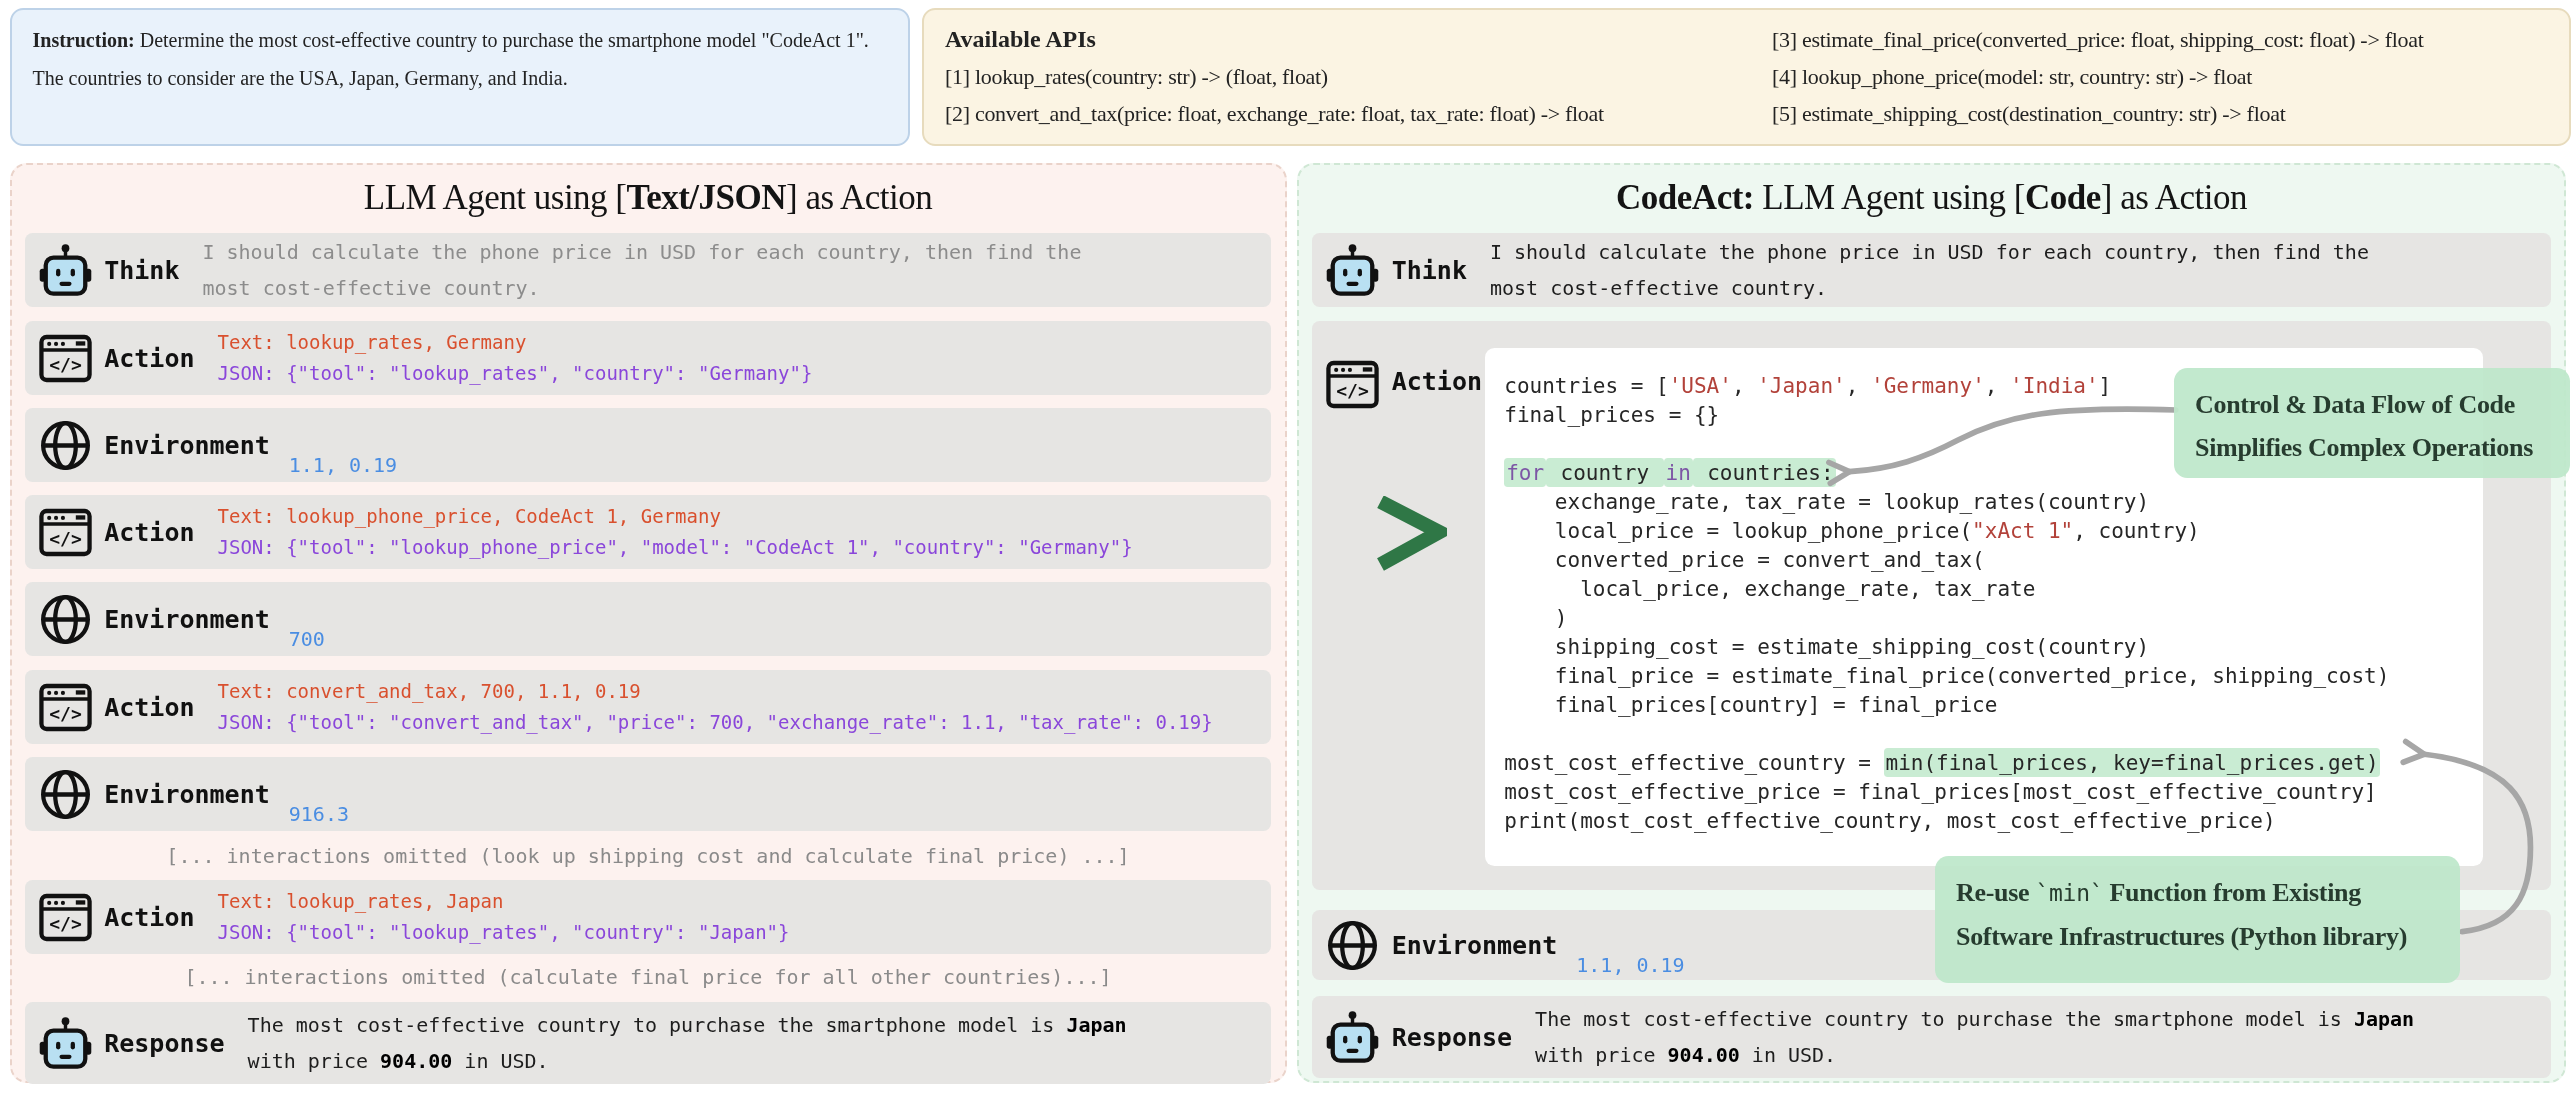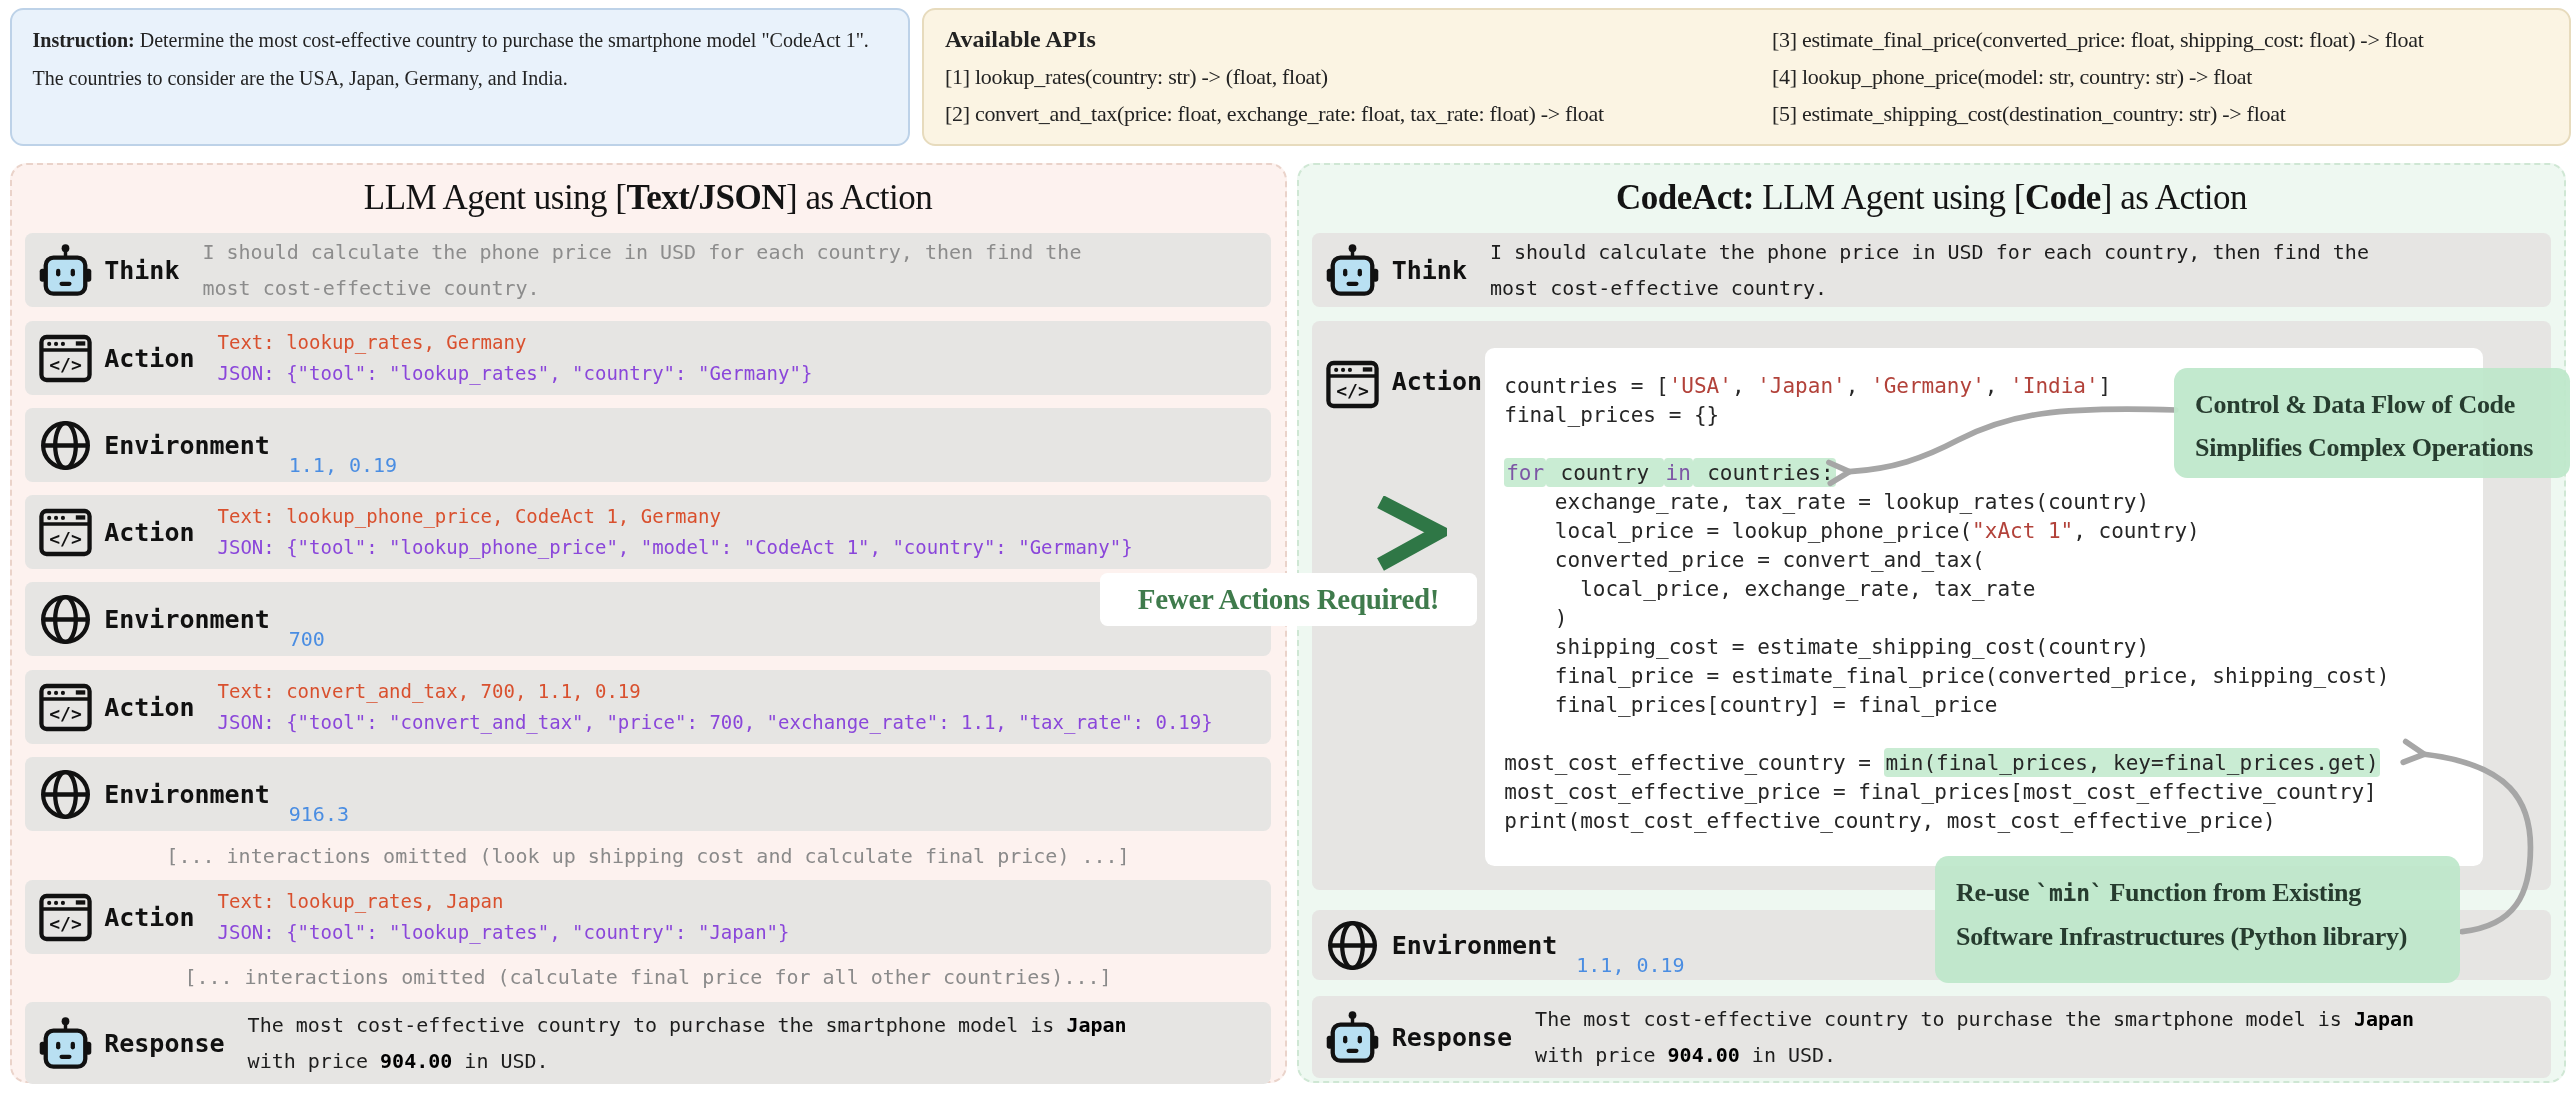--- a/index.html
+++ b/index.html
@@ -54,21 +54,21 @@
     font-family:"DejaVu Sans Mono", monospace;font-size:21px;line-height:29px;color:#262626;}
   .code-line{white-space:pre;height:29px;}
   .cs-p{color:#262626;} .cs-s{color:#b2423a;} .cs-k{color:#7d56a5;}
   .cs-hl{background:#c9ecd3;border-radius:3.8px;padding:2.8px 1.9px;}
   .chevron-wrap{position:absolute;left:59px;top:175px;}
 
   
   .annotation{position:absolute;background:rgba(189,231,202,0.93);border-radius:13.3px;
     padding:15px 21px;box-sizing:border-box;font-size:26px;line-height:43px;font-weight:bold;
     color:#273c2f;z-index:20;letter-spacing:-0.3px;}
-  .annotation .mono{font-family:"DejaVu Sans Mono", monospace;font-size:23px;font-weight:bold;}
+  .annotation .mono{font-family:"DejaVu Sans Mono", monospace;font-size:23px;font-weight:normal;}
   .annotation1{left:2174px;top:368px;width:396px;height:110px;}
   .annotation2{left:1935px;top:856px;width:525px;height:127px;}
   .fewer-badge{position:absolute;left:1100px;top:573px;width:377px;height:53px;z-index:30;
     background:#ffffff;border-radius:7.6px;display:flex;align-items:center;justify-content:center;
     font-size:29px;font-weight:bold;color:#3f7b4c;letter-spacing:-0.3px;}
   .arrows{position:absolute;left:0;top:0;z-index:15;pointer-events:none;}
   .chevron-svg{display:block;}
   .hidden-defs{position:absolute;width:0;height:0;overflow:hidden;}
 </style>
 </head>
@@ -299,16 +299,15 @@
   <div class="annotation annotation1">
     <div>Control &amp; Data Flow of Code</div>
     <div>Simplifies Complex Operations</div>
   </div>
 
   <div class="annotation annotation2">
     <div><span>Re-use </span><span class="mono">`min`</span><span> Function from Existing</span></div>
     <div>Software Infrastructures (Python library)</div>
   </div>
 
-  <div class="fewer-badge">Fewer Actions Required!</div>
 
 </div>
 
 
 </body></html>

